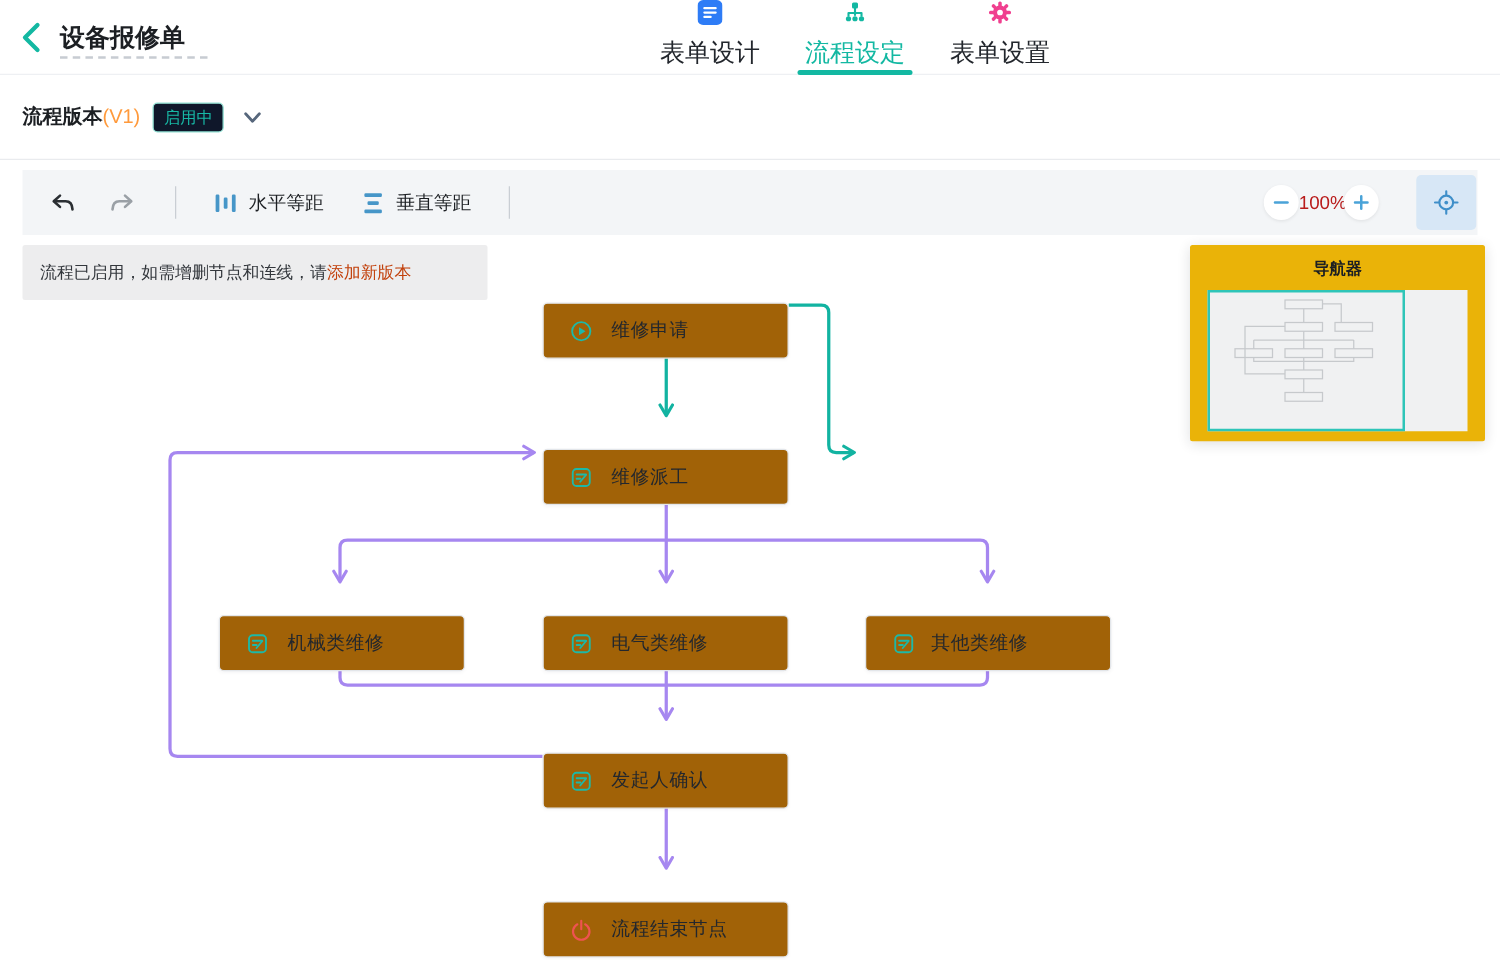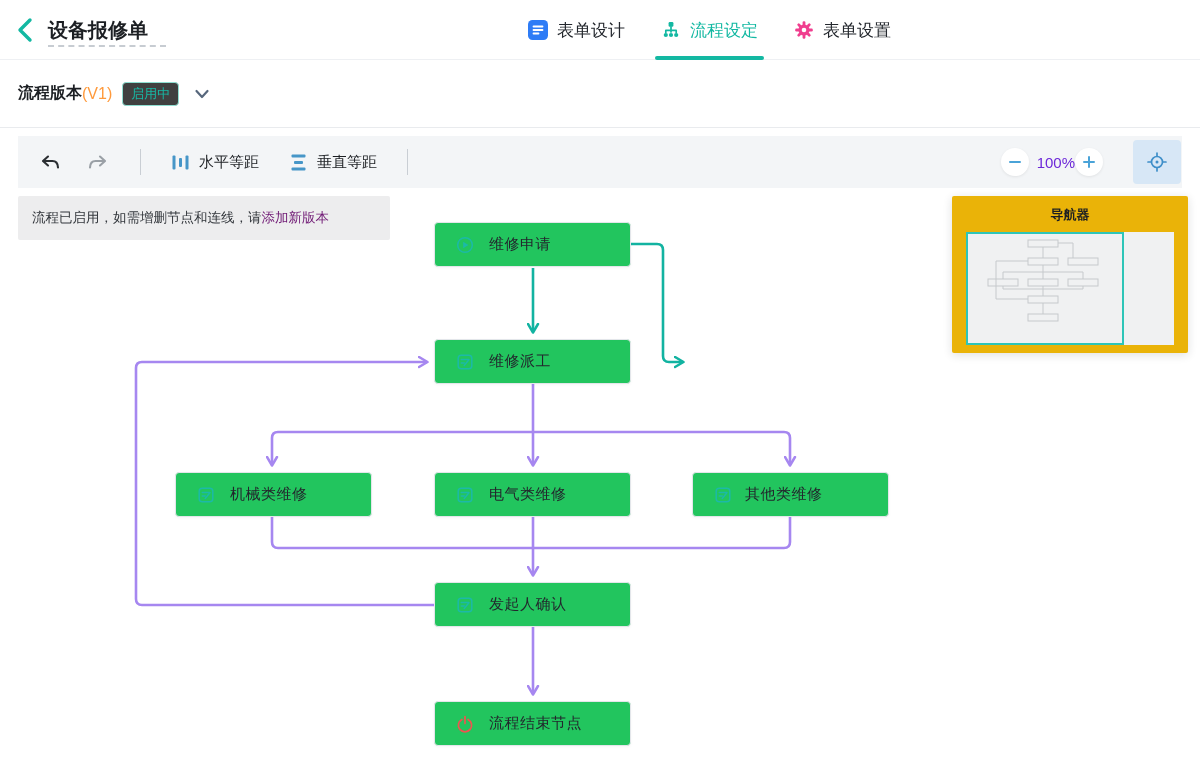--- a/index.html
+++ b/index.html
@@ -7,60 +7,60 @@
               font-family:"Liberation Sans","DejaVu Sans",sans-serif; color:#23272d; }
   .page { position:relative; width:1200px; height:768px; }
 
   
   .header { position:absolute; top:0; left:0; right:0; height:60px; background:#fff;
             border-bottom:1px solid #eef0f3; }
   .back-btn { position:absolute; left:12px; top:16px; width:28px; height:28px; cursor:pointer; }
   .page-title { position:absolute; left:48px; top:17px; font-size:20px; font-weight:600; color:#1c1f23; }
   .title-underline { position:absolute; left:48px; top:45px; width:118px; border-top:2px dashed #c7ccd2; }
   .tabs { position:absolute; left:528px; top:0; height:60px; display:flex; gap:36px; }
-  .tab { position:relative; display:flex; align-items:center; gap:9px; font-size:17px;
-         color:#23272d; cursor:pointer; }
+  .tab { position:relative; display:flex; align-items:center; gap:9px; font-size:20px;
+         color:#23272d; cursor:pointer;flex-direction:column; }
   .tab.active { color:#13b8a2; }
   .tab.active::after { content:""; position:absolute; left:-6px; right:-6px; bottom:0;
                        height:4px; background:#13b8a2; border-radius:2px; }
 
   
   .version-bar { position:absolute; top:60px; left:0; right:0; height:68px; background:#fff;
                  border-bottom:1px solid #e9ebee; display:flex; align-items:center; padding-left:18px; }
   .version-label { font-size:16px; font-weight:600; color:#1c1f23; }
   .version-num { font-size:16px; color:#ff9a3c; }
   .status-badge { margin-left:10px; font-size:13px; color:#17b8a5; border:1px solid #8fdfd2;
-                  background:#404040; border-radius:4px; padding:2px 8px;text-align:center; }
+                  background:#0f172a; border-radius:4px; padding:2px 8px;text-align:center; }
   .version-caret { margin-left:14px; cursor:pointer; display:flex; align-items:center; }
 
   
   .toolbar { position:absolute; top:136px; left:18px; right:18px; height:52px; background:#f3f5f7;
              display:flex; align-items:center; }
   .tb-btn { display:flex; align-items:center; gap:9px; cursor:pointer; font-size:15px; color:#1c1f23; }
   .tb-sep { width:1px; height:26px; background:#c9ced4; }
   .zoom-circle { width:28px; height:28px; border-radius:50%; background:#fff; display:flex;
                  align-items:center; justify-content:center; cursor:pointer;
                  box-shadow:0 1px 3px rgba(0,0,0,.08); }
-  .zoom-level { font-size:15px; color:#6d28d9; width:46px; text-align:right; }
+  .zoom-level { font-size:15px; color:#b91c1c; width:36px; text-align:left; }
   .nav-toggle { width:48px; height:44px; border-radius:4px; background:#d7e7f6; display:flex;
                 align-items:center; justify-content:center; cursor:pointer; }
 
   
   .canvas { position:absolute; top:188px; left:0; right:0; bottom:0; background:#fff;text-align:center; }
   .edges { position:absolute; top:0; left:0; width:1200px; height:580px; z-index:1; pointer-events:none; }
 
   .notice { position:absolute; left:18px; top:8px; width:372px; height:44px; background:#ededee;
             border-radius:2px; display:flex; align-items:center; padding-left:14px;
             font-size:13.5px; color:#33373c; z-index:2; }
-  .notice a { color:#701a75; text-decoration:none; cursor:pointer; }
-
-  .node { position:absolute; width:197px; height:45px; background:#22c55e;
+  .notice a { color:#c2410c; text-decoration:none; cursor:pointer; }
+
+  .node { position:absolute; width:197px; height:45px; background:#a16207;
           border:1px solid #e3e6ea; border-radius:4px; display:flex; align-items:center;
           gap:15px; padding-left:21px; font-size:15px; color:#23272d; z-index:2;
-          box-shadow:0 1px 3px rgba(31,35,41,.04); cursor:pointer; }
+          box-shadow:0 1px 3px rgba(31,35,41,.04); cursor:pointer;margin-top:20px; }
   .node .nlabel { letter-spacing:.5px; }
 
   
   .navigator { position:absolute; left:952px; top:8px; width:236px; background:#eab308; z-index:3;
                box-shadow:0 2px 10px rgba(31,35,41,.14); border-radius:2px; padding:10px 14px 8px; }
   .nav-title { font-size:13px; font-weight:600; color:#1c1f23; margin-bottom:8px; }
   .minimap { position:relative; width:208px; height:113px; background:#f0f1f2; }
   .viewport { position:absolute; left:0; top:0; width:158px; height:113px;
               border:2px solid #2ec5b8; cursor:move; }
   .mini-svg { position:absolute; left:0; top:0; }

